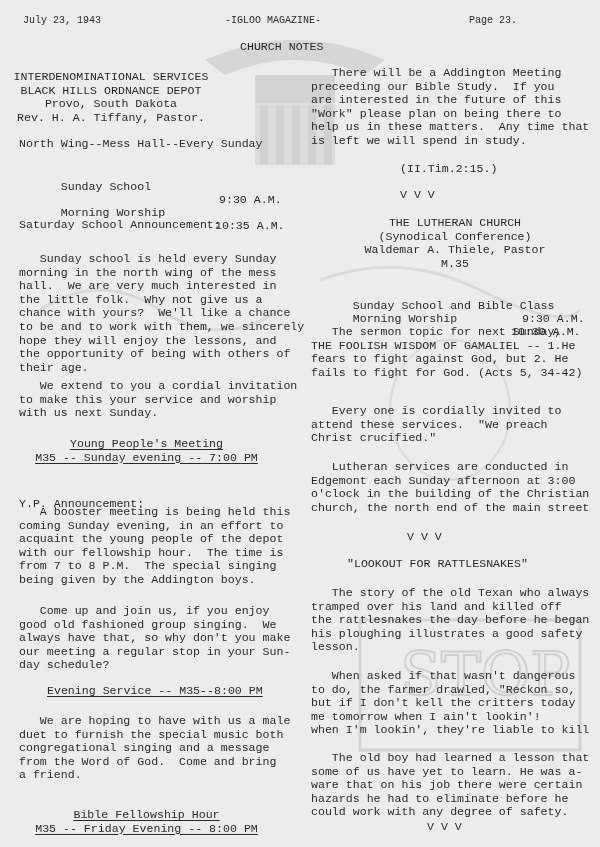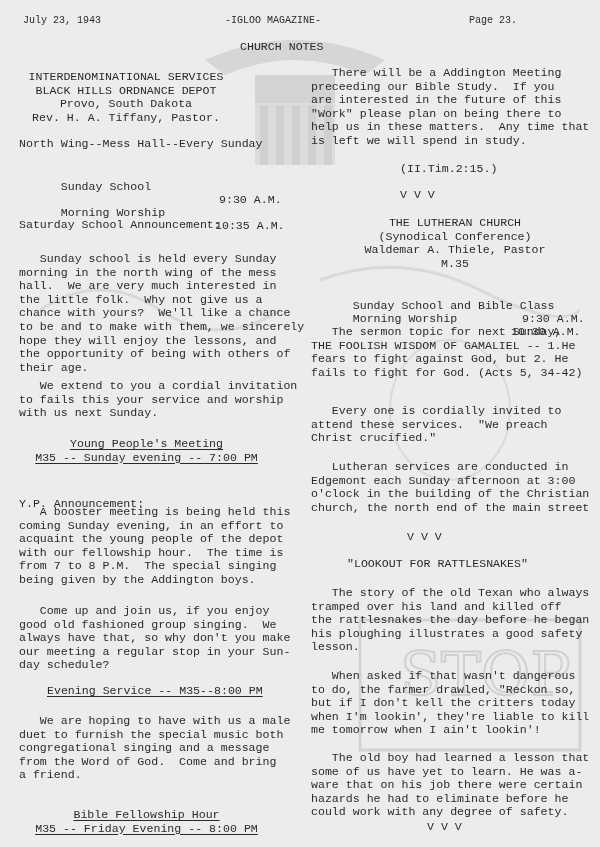--- a/index.html
+++ b/index.html
@@ -61,21 +61,21 @@
     <ellipse cx="430" cy="160" rx="60" ry="70" fill="none" stroke="#888" stroke-width="2"></ellipse>
   </svg>
 
   <div class="abs hdr" style="left:23px; top:14px;">July 23, 1943</div>
   <div class="abs hdr" style="left:225px; top:14px;">-IGLOO MAGAZINE-</div>
   <div class="abs hdr" style="left:469px; top:14px;">Page 23.</div>
 
   <div class="abs" style="left:240px; top:40px;">CHURCH NOTES</div>
 
   <div>
-    <div style="position:absolute; left:26px; top:70px; width:200px;">
+    <div style="position:absolute; left:11px; top:70px; width:200px;">
       <div class="line center" style="position:relative; width:200px;">INTERDENOMINATIONAL SERVICES</div>
       <div class="line center" style="position:relative; width:200px;">BLACK HILLS ORDNANCE DEPOT</div>
       <div class="line center" style="position:relative; width:200px;">Provo, South Dakota</div>
       <div class="line center" style="position:relative; width:200px;">Rev. H. A. Tiffany, Pastor.</div>
     </div>
 
     <div class="abs" style="left:19px; top:137px;">North Wing--Mess Hall--Every Sunday</div>
 
     <div class="abs" style="left:19px; top:166px; width:265px;">
       <span>Sunday School</span>
@@ -87,29 +87,29 @@
     </div>
 
     <div class="abs" style="left:19px; top:218px;">Saturday School Announcement:</div>
 
     <div style="position:absolute; left:19px; top:252px;">
       <div class="line" style="position:relative">   Sunday school is held every Sunday</div>
       <div class="line" style="position:relative">morning in the north wing of the mess</div>
       <div class="line" style="position:relative">hall.  We are very much interested in</div>
       <div class="line" style="position:relative">the little folk.  Why not give us a</div>
       <div class="line" style="position:relative">chance with yours?  We'll like a chance</div>
-      <div class="line" style="position:relative">to be and to make with them, we sincerely</div>
+      <div class="line" style="position:relative">to be and to work with them, we sincerely</div>
       <div class="line" style="position:relative">hope they will enjoy the lessons, and</div>
       <div class="line" style="position:relative">the opportunity of being with others of</div>
       <div class="line" style="position:relative">their age.</div>
     </div>
 
     <div style="position:absolute; left:19px; top:379px;">
       <div class="line" style="position:relative">   We extend to you a cordial invitation</div>
-      <div class="line" style="position:relative">to fails this your service and worship</div>
+      <div class="line" style="position:relative">to make this your service and worship</div>
       <div class="line" style="position:relative">with us next Sunday.</div>
     </div>
 
     <div style="position:absolute; left:19px; top:437px; width:255px;">
       <div class="center u">Young People's Meeting</div>
       <div class="center u">M35 -- Sunday evening -- 7:00 PM</div>
     </div>
 
     <div class="abs" style="left:19px; top:478px;margin-top:19px;">Y.P. Announcement:</div>
 
@@ -205,22 +205,22 @@
       <div class="line" style="position:relative">tramped over his land and killed off</div>
       <div class="line" style="position:relative">the rattlesnakes the day before he began</div>
       <div class="line" style="position:relative">his ploughing illustrates a good safety</div>
       <div class="line" style="position:relative">lesson.</div>
     </div>
 
     <div style="position:absolute; left:311px; top:669px;">
       <div class="line" style="position:relative">   When asked if that wasn't dangerous</div>
       <div class="line" style="position:relative">to do, the farmer drawled, "Reckon so,</div>
       <div class="line" style="position:relative">but if I don't kell the critters today</div>
+      <div class="line" style="position:relative">me tomorrow when I ain't lookin'!</div>
       <div class="line" style="position:relative">when I'm lookin', they're liable to kill</div>
-      <div class="line" style="position:relative">me tomorrow when I ain't lookin'!</div>
     </div>
 
     <div style="position:absolute; left:311px; top:751px;">
       <div class="line" style="position:relative">   The old boy had learned a lesson that</div>
       <div class="line" style="position:relative">some of us have yet to learn. He was a-</div>
       <div class="line" style="position:relative">ware that on his job there were certain</div>
       <div class="line" style="position:relative">hazards he had to eliminate before he</div>
       <div class="line" style="position:relative">could work with any degree of safety.</div>
     </div>
 

